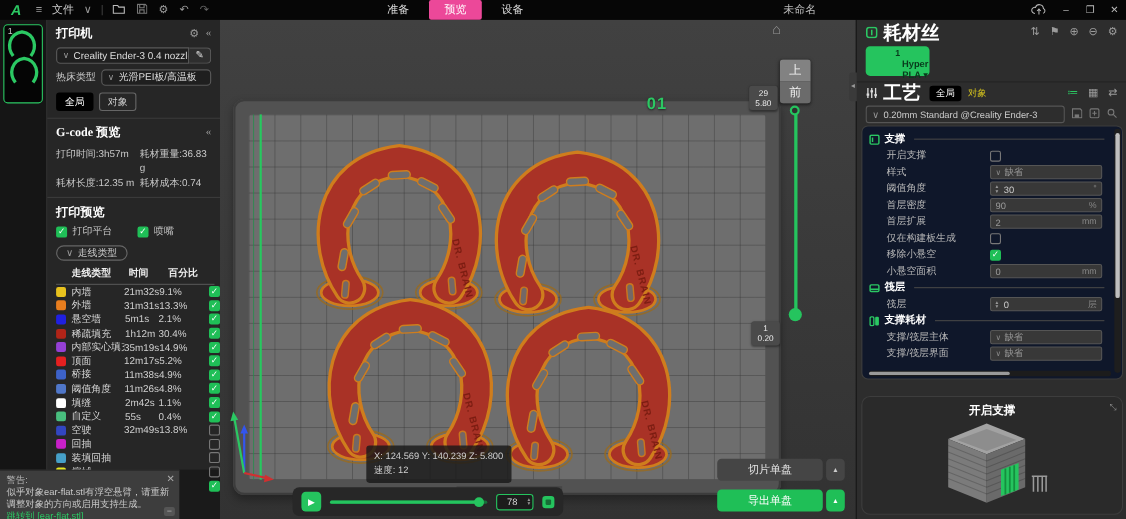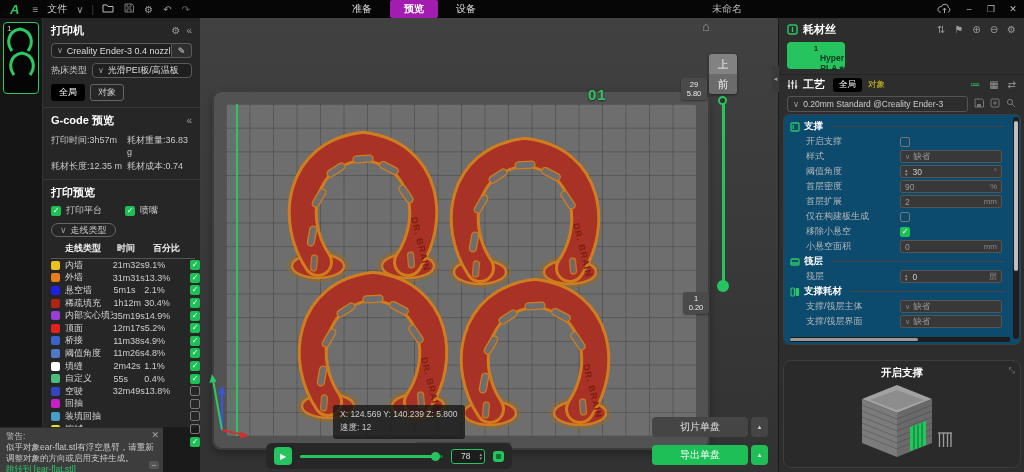--- a/index.html
+++ b/index.html
@@ -9,34 +9,34 @@
   .abs{position:absolute;}
 
   
   .topbar{position:absolute;left:0;top:0;width:1024px;height:18px;background:#060606;display:flex;align-items:center;font-size:10px;color:#ccc;z-index:40;}
   .tb-logo{color:#2bc863;font-weight:900;font-size:13px;margin:0 8px 0 10px;font-style:italic;}
   .tb-item{margin:0 4px;cursor:default;}
   .tb-ico{color:#9a9a9a;font-size:10px;margin:0 5px;}
   .tb-sep{color:#444;margin:0 3px;}
   .tb-tabs{position:absolute;left:338px;top:0;height:18px;display:flex;align-items:center;gap:4px;}
   .tb-tab{padding:2px 14px;border-radius:2px;color:#ddd;font-size:10px;}
-  .tb-tab.active{background:#a21caf;color:#fff;font-weight:bold;}
+  .tb-tab.active{background:#ec4899;color:#fff;}
   .tb-title{position:absolute;left:672px;width:110px;text-align:center;color:#bbb;font-size:10px;}
   .tb-win{position:absolute;right:0;top:0;height:18px;display:flex;align-items:center;gap:0;}
   .tb-win span{width:22px;text-align:center;color:#bbb;font-size:9px;}
   .cloudsvg{width:15px;height:11px;margin-right:6px;}
 
   
   .lstrip{position:absolute;left:0;top:18px;width:42px;height:409px;background:#151515;}
   .thumb{position:absolute;left:3px;top:4px;width:36px;height:72px;background:#050505;border:1px solid #2bc863;border-radius:4px;}
   .thumb .idx{position:absolute;left:3px;top:1px;font-size:8px;color:#ccc;}
 
   
   .lpanel{position:absolute;left:42px;top:18px;width:158px;height:409px;background:#262626;border-left:1px solid #303030;font-size:9px;color:#c8c8c8;}
-  .lp-hdr{display:flex;align-items:center;padding:5px 8px 3px 8px;color:#fff;font-weight:bold;font-size:11px;}
+  .lp-hdr{display:flex;align-items:center;padding:5px 8px 3px 8px;color:#fff;font-weight:bold;font-size:11px;font-family:Liberation Serif, serif;}
   .lp-hdr .sp{flex:1;}
   .lp-hdr .hico{color:#999;font-weight:normal;font-size:10px;margin-left:6px;}
   .sel{display:flex;align-items:center;background:#1f1f1f;border:1px solid #5a5a5a;border-radius:4px;height:15px;padding:0 5px;color:#ddd;white-space:nowrap;overflow:hidden;}
   .sel .chev{color:#999;margin-right:4px;font-size:8px;}
   .row{display:flex;align-items:center;padding:0 8px;margin-top:5px;}
   .editbtn{width:20px;height:15px;border:1px solid #5a5a5a;border-left:none;border-radius:0 4px 4px 0;display:flex;align-items:center;justify-content:center;color:#ddd;background:#2e2e2e;}
   .pill{border-radius:3px;padding:2px 8px;font-size:9px;}
   .pill.on{background:#000000;color:#fff;}
   .pill.off{border:1px solid #666;color:#ccc;margin-left:5px;padding:1px 7px;}
   .divider{height:1px;background:#3a3a3a;margin:6px 0 0 0;}
@@ -101,27 +101,27 @@
   .slicebtn.green{top:427px;background:#1fbf57;color:#fff;}
   .caret{position:absolute;left:551px;width:17px;height:20px;border-radius:4px;font-size:7px;display:flex;align-items:center;justify-content:center;}
   .caret.grey{top:399px;background:#454545;color:#ccc;}
   .caret.green{top:427px;background:#1fbf57;color:#fff;}
   .triad{position:absolute;left:2px;top:352px;}
 
   
   .rpanel{position:absolute;left:778px;top:18px;width:246px;height:454px;background:#2d2d2d;border-left:1px solid #191919;font-size:9.5px;}
   .rp-handle{position:absolute;left:-7px;top:48px;width:7px;height:26px;background:#3a3a3a;border-radius:3px 0 0 3px;color:#999;font-size:7px;line-height:26px;text-align:center;}
   .rp-row{display:flex;align-items:center;padding:0 8px;}
-  .rp-title{color:#fff;font-weight:bold;font-size:11px;margin-left:5px;}
+  .rp-title{color:#fff;font-weight:bold;font-size:17px;margin-left:5px;}
   .rp-icons{margin-left:auto;display:flex;gap:9px;color:#9a9a9a;font-size:10px;align-items:center;}
   .chip{position:absolute;left:8px;top:24px;width:58px;height:27px;background:#25c45e;border-radius:4px;text-align:center;color:#083a1c;font-weight:bold;}
   .chip .l1{font-size:8px;line-height:9px;padding-top:2px;}
   .chip .l2{font-size:8.5px;line-height:10px;padding-left:32px;}
   .preset{display:flex;align-items:center;height:16px;border:1px solid #555;border-radius:3px;background:#2d2d2d;color:#ccc;padding:0 5px;flex:1;font-size:8.5px;white-space:nowrap;overflow:hidden;}
-  .settings{position:absolute;left:4px;top:96px;width:238px;height:231px;background:#0c4a6e;border:1px solid #3d3d3d;border-radius:6px;overflow:hidden;padding:4px 2px 0 6px;}
+  .settings{position:absolute;left:4px;top:96px;width:238px;height:231px;background:#0f172a;border:1px solid #3d3d3d;border-radius:6px;overflow:hidden;padding:4px 2px 0 6px;}
   .sec-hdr{display:flex;align-items:center;height:15px;gap:4px;}
   .sec-ic{width:10px;height:10px;flex:none;}
   .sec-title{color:#fff;font-weight:bold;font-size:9.5px;white-space:nowrap;}
   .sec-line{flex:1;height:1px;background:#454545;margin:0 14px 0 4px;}
   .set-row{display:flex;align-items:center;height:15px;padding-left:16px;}
   .set-label{flex:1;color:#b8b8b8;font-size:9px;white-space:nowrap;overflow:hidden;}
   .ctl{width:102px;margin-right:16px;flex:none;display:flex;align-items:center;}
   .ctl .box{flex:1;height:13px;background:#383838;border:1px solid #555;border-radius:2px;display:flex;align-items:center;padding:0 4px;color:#999;font-size:8.5px;gap:3px;}
   .ctl .unit{margin-left:auto;color:#888;font-size:8px;}
   .vsb{position:absolute;right:2px;top:6px;width:4px;height:150px;background:#bfbfbf;border-radius:2px;}

